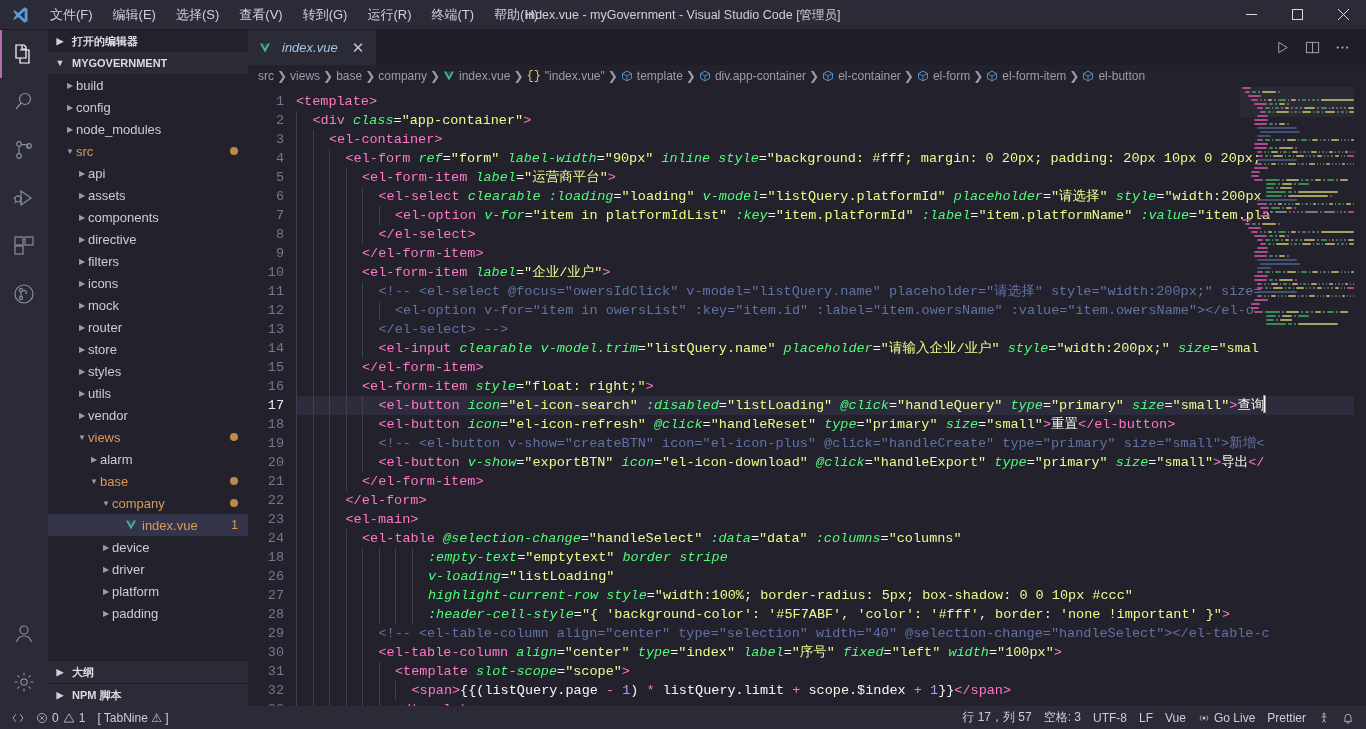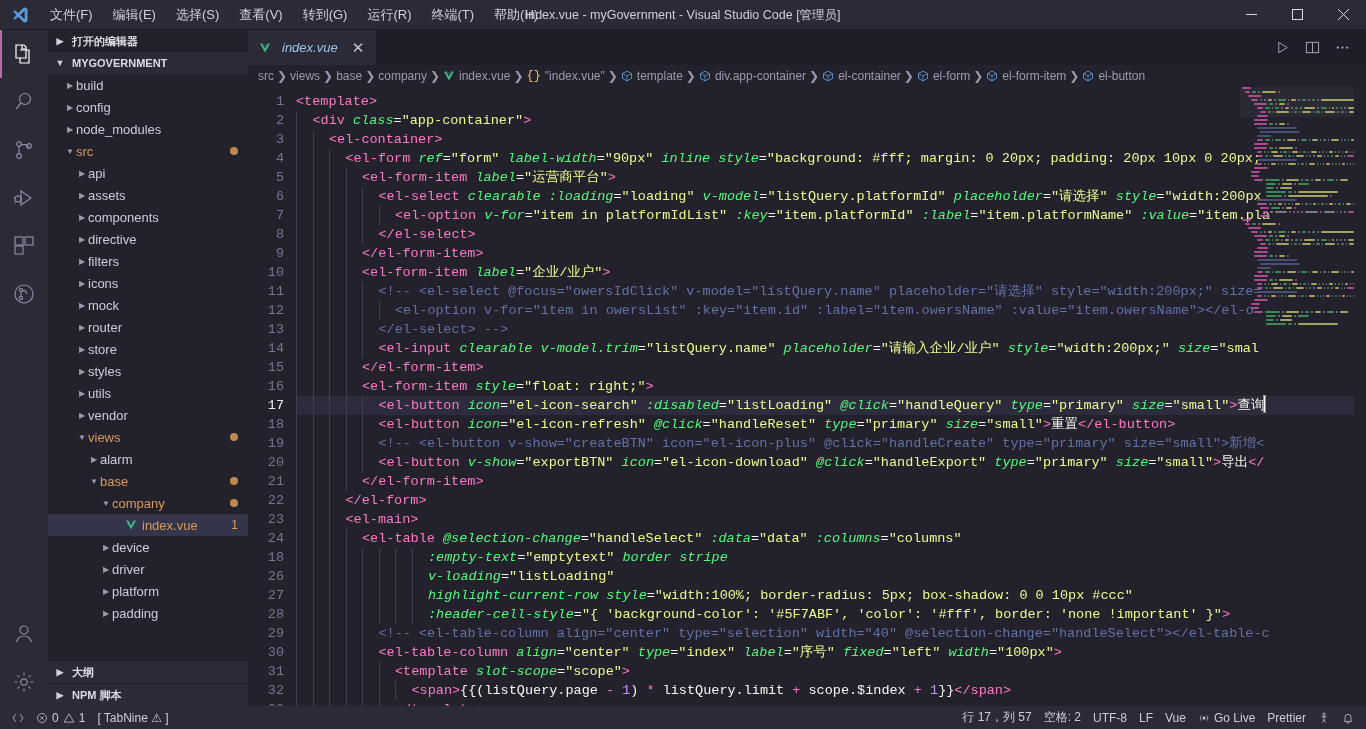--- a/index.html
+++ b/index.html
@@ -1116,21 +1116,21 @@
       <span>0</span>
       <svg viewBox="0 0 16 16">
           <path d="M8 2.5L14.5 13.5h-13z" fill="none" stroke="currentColor"></path>
         </svg>
       <span>1</span>
     </div>
     <div class="st warn">[ TabNine ⚠ ]</div>
 
     <div class="st-right">
       <div class="st">行 17，列 57</div>
-      <div class="st">空格: 2</div>
+      <div class="st">空格: 3</div>
       <div class="st">UTF-8</div>
       <div class="st">LF</div>
       <div class="st">Vue</div>
       <div class="st">
         <svg viewBox="0 0 16 16">
             <circle cx="8" cy="8" r="2" fill="currentColor"></circle>
             <path d="M4.5 4.5a5 5 0 000 7M11.5 4.5a5 5 0 010 7" stroke="currentColor" fill="none"></path>
           </svg>
         <span>Go Live</span>
       </div>

